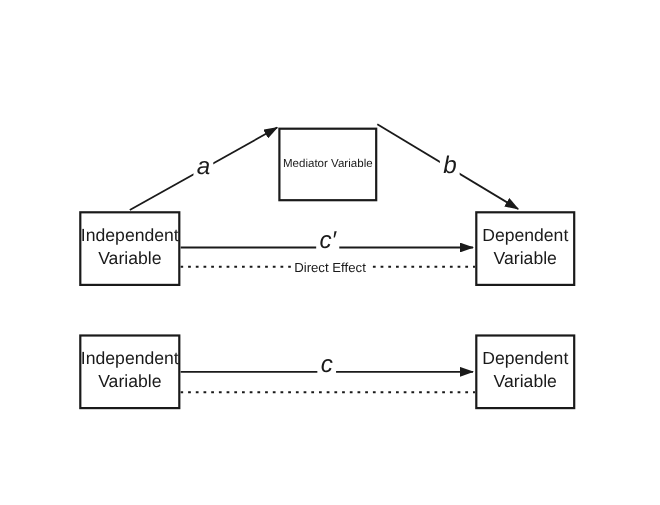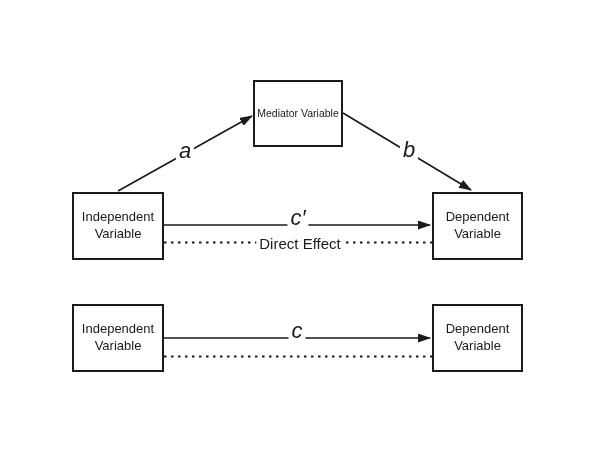--- a/index.html
+++ b/index.html
@@ -18,34 +18,34 @@
   .arrowhead-fill { fill: var(--ink, #1a1a1a); }
   .node {
     position: absolute;
     box-sizing: border-box;
     border: 2px solid var(--ink, #1a1a1a);
     background: #ffffff;
     display: flex;
     align-items: center;
     justify-content: center;
     text-align: center;
-    font-size: 13px;
+    font-size: 16px;
     line-height: 1.3;
     padding: 2px;
   }
-  .node.oneline { white-space: nowrap; font-size: 10.5px; }
+  .node.oneline { white-space: nowrap; font-size: 10.5px; margin-top: 36px; }
   .lbl {
     position: absolute;
     transform: translate(-50%, -50%);
     background: #ffffff;
     padding: 0 3px;
     white-space: nowrap;
   }
   .path-lbl { font-style: italic; font-size: 22px; line-height: 1.05; }
-  .effect-lbl { font-size: 15px; line-height: 1.1; }
+  .effect-lbl { font-size: 12px; line-height: 1.1; }
 </style>
 </head>
 <body>
 
 <div class="canvas">
 
   <svg class="wires" width="600" height="459" viewBox="0 0 600 459">
     <defs>
       <marker id="arrowhead" markerUnits="userSpaceOnUse" markerWidth="13" markerHeight="9" refX="12" refY="4.5" orient="auto">
         <path class="arrowhead-fill" d="M0,0 L13,4.5 L0,9 Z"></path>

